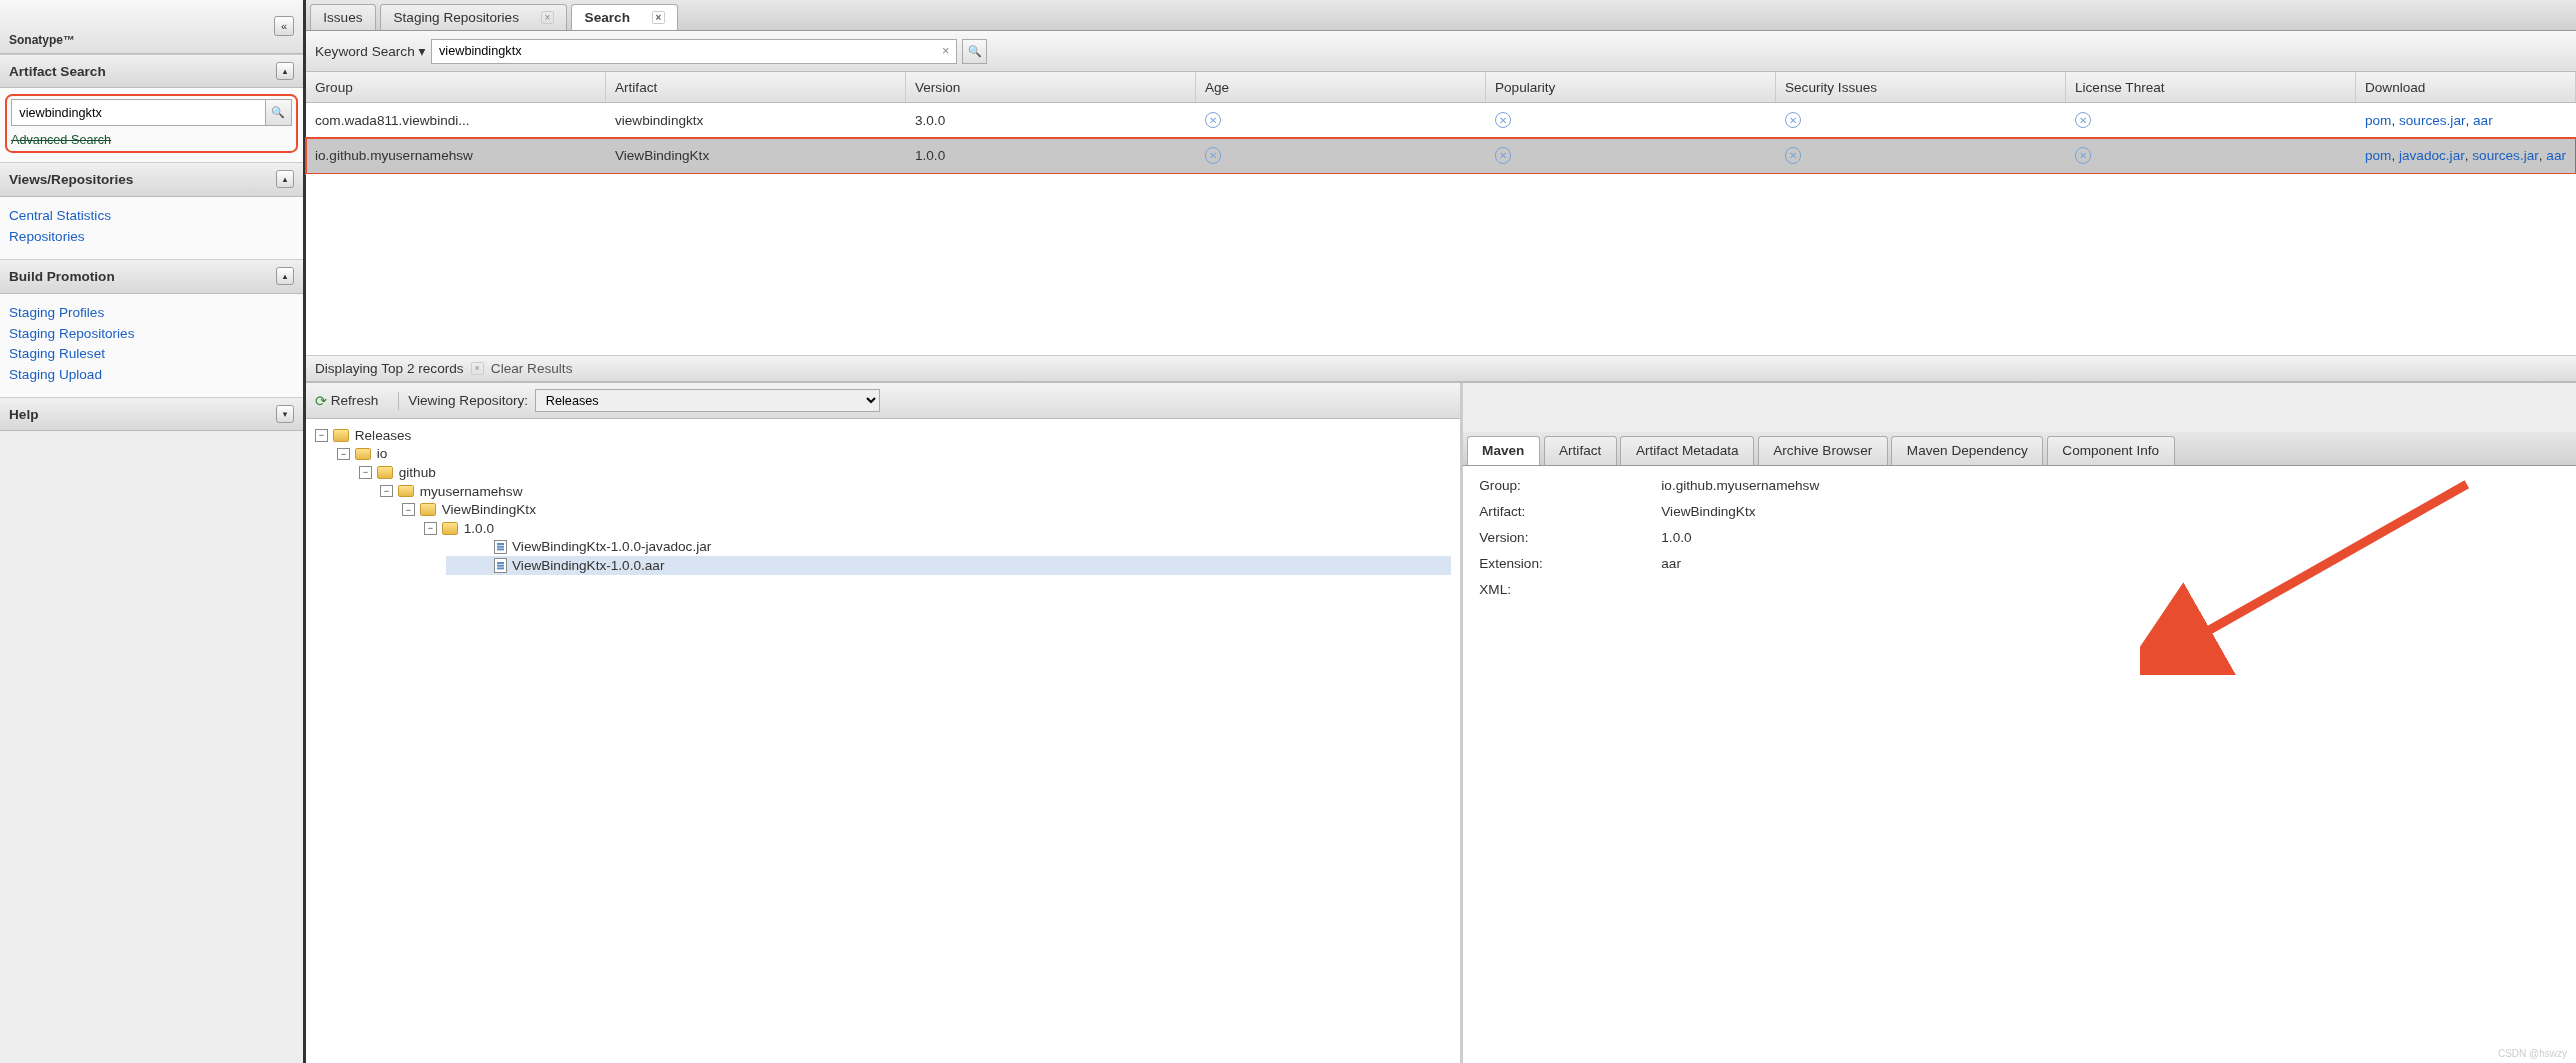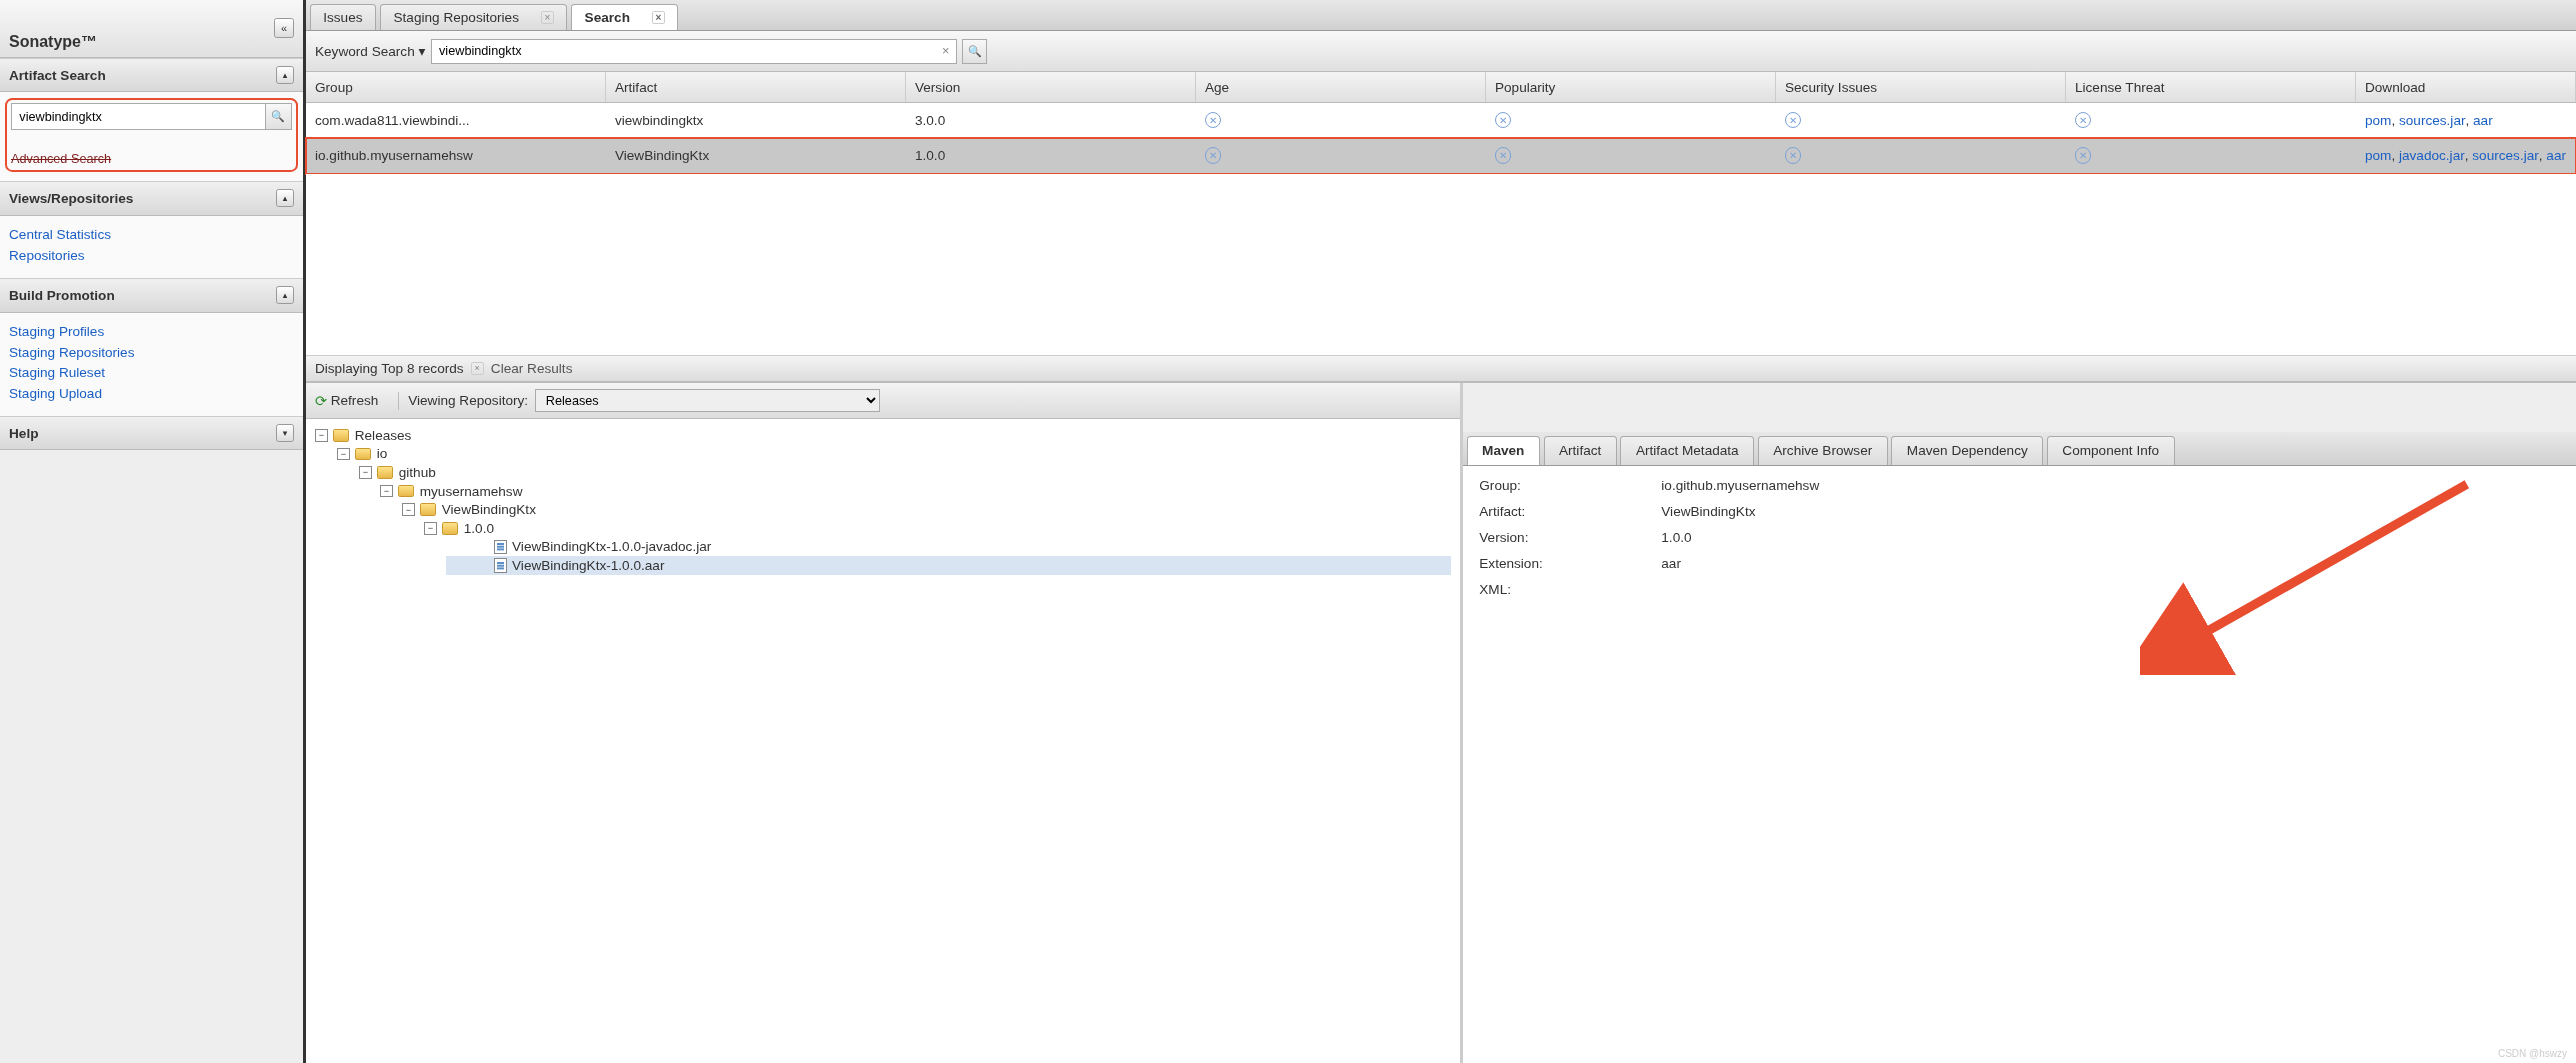--- a/index.html
+++ b/index.html
@@ -2,34 +2,34 @@
 <html style="font-size:14.5px"><head>
 <meta charset="utf-8">
 <style>
 * { box-sizing: border-box; margin: 0; padding: 0; }
 body { font-family: Arial, Helvetica, sans-serif; font-size: 11px; color: #333; background: #f0f0f0; overflow: hidden; }
 .app { display: flex; width: 2576px; height: 1064px; transform-origin: top left; }
 
 
 .sidebar { width: 345px; background: #eee; border-right: 3.6px solid #333; display: flex; flex-direction: column; }
 .sidebar-header { display: flex; align-items: center; justify-content: space-between; padding: 5.4px 9px; background: linear-gradient(#f8f8f8, #e0e0e0); border-bottom: 0.9px solid #bbb; }
-.sidebar-header span { font-weight: bold; font-size: 16px; margin-top: 28px; }
+.sidebar-header span { font-weight: bold; font-size: 12px; margin-top: 28px; }
 .collapse-btn { width: 20px; height: 20px; background: linear-gradient(#fff, #ddd); border: 0.9px solid #999; border-radius: 2.7px; cursor: pointer; display: flex; align-items: center; justify-content: center; font-size: 11px; }
 
 .panel-header { display: flex; align-items: center; justify-content: space-between; padding: 7.3px 9px; background: linear-gradient(#f0f0f0, #d8d8d8); border-top: 0.9px solid #ccc; border-bottom: 0.9px solid #bbb; cursor: pointer; }
 .panel-header span { font-weight: bold; font-size: 13.6px; }
 .panel-toggle { width: 18px; height: 18px; background: linear-gradient(#fff, #ddd); border: 0.9px solid #999; border-radius: 2.7px; display: flex; align-items: center; justify-content: center; font-size: 9px; }
 .panel-body { padding: 9px 9px 12.7px 9px; background: #fafafa; }
 
 .search-box-wrap { position: relative; }
 .search-box-wrap.highlight { border: 2.7px solid #e84d2f; border-radius: 7.3px; padding: 3.6px; margin: -3.6px; }
 .search-input-row { display: flex; align-items: center; }
 .search-input { flex: 1; height: 27px; padding: 0 7.3px; border: 0.9px solid #aaa; border-right: none; font-size: 12.7px; }
 .search-btn { width: 27px; height: 27px; border: 0.9px solid #aaa; background: linear-gradient(#f8f8f8, #e0e0e0); cursor: pointer; display: flex; align-items: center; justify-content: center; }
-.adv-search { display: block; margin-top: 22px; color: #7f1d1d; text-decoration: line-through; font-size: 12.7px; cursor: pointer; }
+.adv-search { display: block; margin-top: 7px; color: #14532d; text-decoration: line-through; font-size: 12.7px; cursor: pointer; }
 
 .link-list { list-style: none; }
 .link-list li { color: #1a5fc4; padding: 2.7px 0; font-size: 13.6px; cursor: pointer; }
 
 
 .main { flex: 1; display: flex; flex-direction: column; background: #e8e8e8; }
 .tabs { display: flex; align-items: flex-end; padding: 3.6px 3.6px 0 3.6px; background: linear-gradient(#e8e8e8, #d0d0d0); border-bottom: 0.9px solid #999; }
 .tab { display: flex; align-items: center; padding: 5.4px 12.7px; margin-right: 3.6px; background: linear-gradient(#f0f0f0, #dcdcdc); border: 0.9px solid #aaa; border-bottom: none; border-radius: 3.6px 3.6px 0 0; font-size: 13.6px; cursor: pointer; }
 .tab.active { background: #fff; font-weight: bold; }
 .tab .close { margin-left: 22px; width: 12.7px; height: 12.7px; display: flex; align-items: center; justify-content: center; color: #888; font-size: 10px; border: 0.9px solid #ccc; border-radius: 1.8px; }
@@ -237,21 +237,21 @@
           <a>javadoc.jar</a>,&nbsp;
           <a>sources.jar</a>,&nbsp;
           <a>aar</a>
         </div>
       </div>
     </div>
 
     <div class="results-spacer"></div>
 
     <div class="status-bar">
-      <span>Displaying Top 8 records</span>
+      <span>Displaying Top 2 records</span>
       <span class="cx">×</span>
       <span class="clear-link">Clear Results</span>
     </div>
 
     <div class="lower">
       <div class="tree-pane">
         <div class="tree-toolbar">
           <div class="refresh-btn">
             <span class="refresh-icon">⟳</span>
             <span>Refresh</span>

